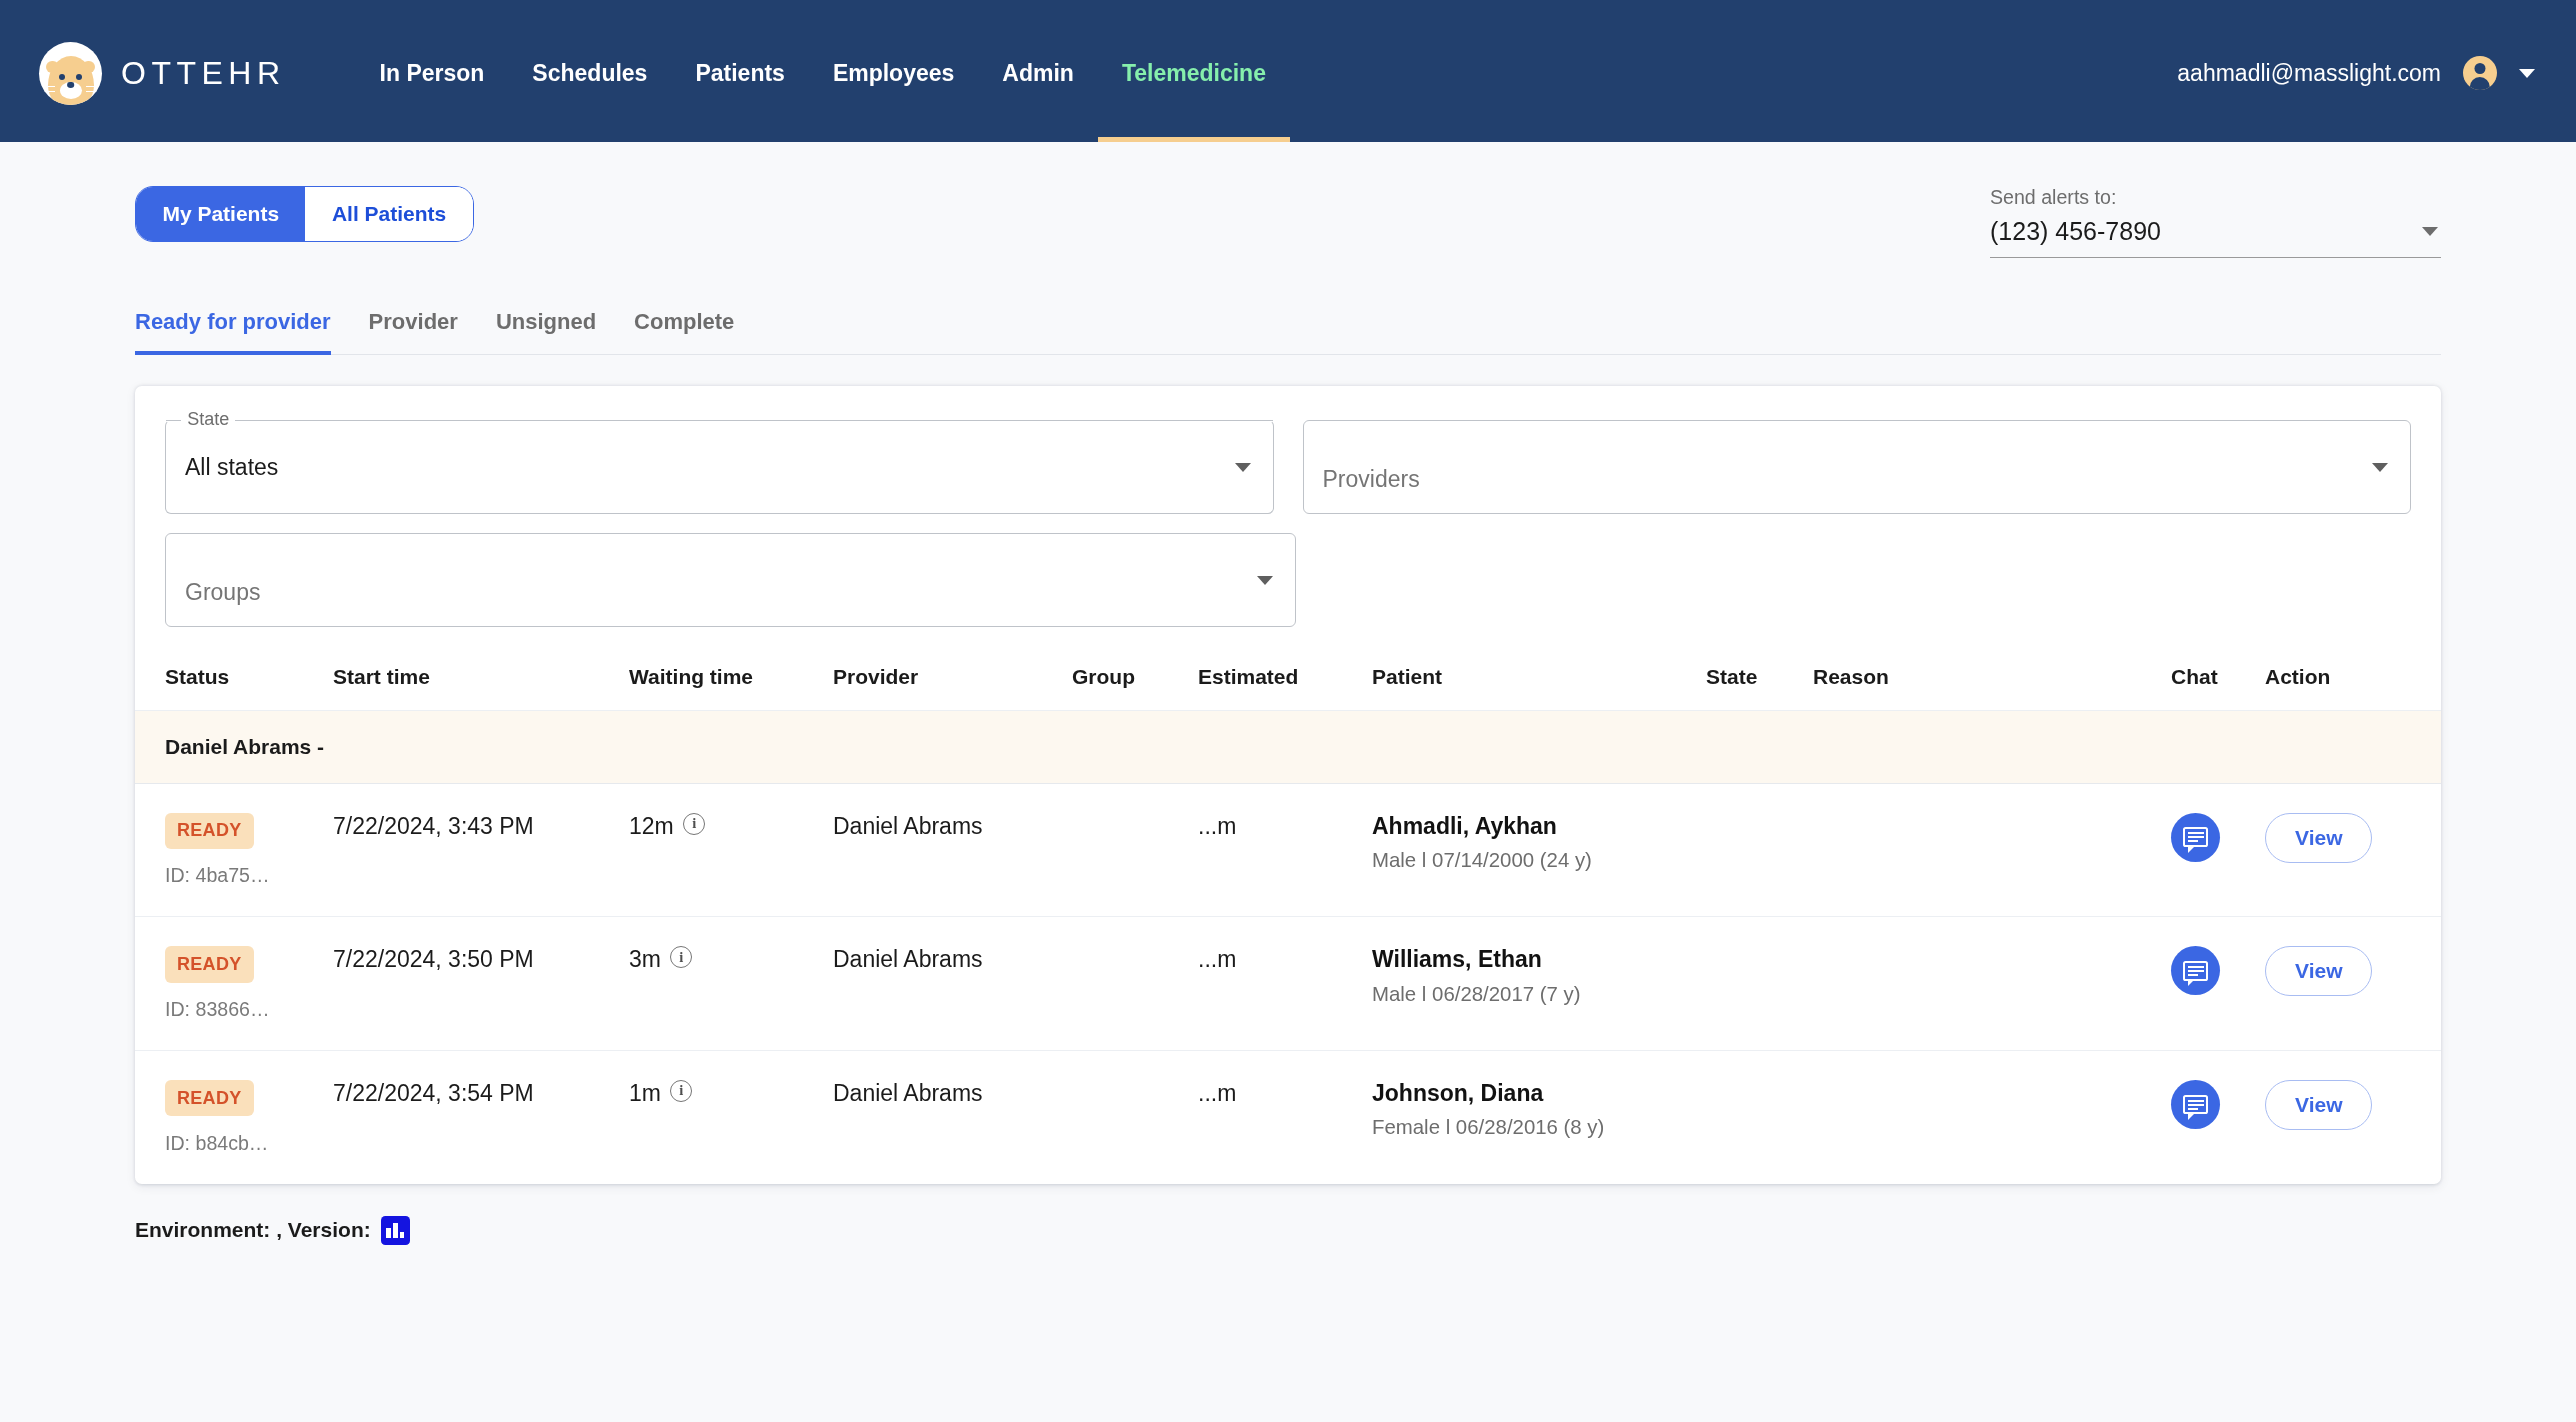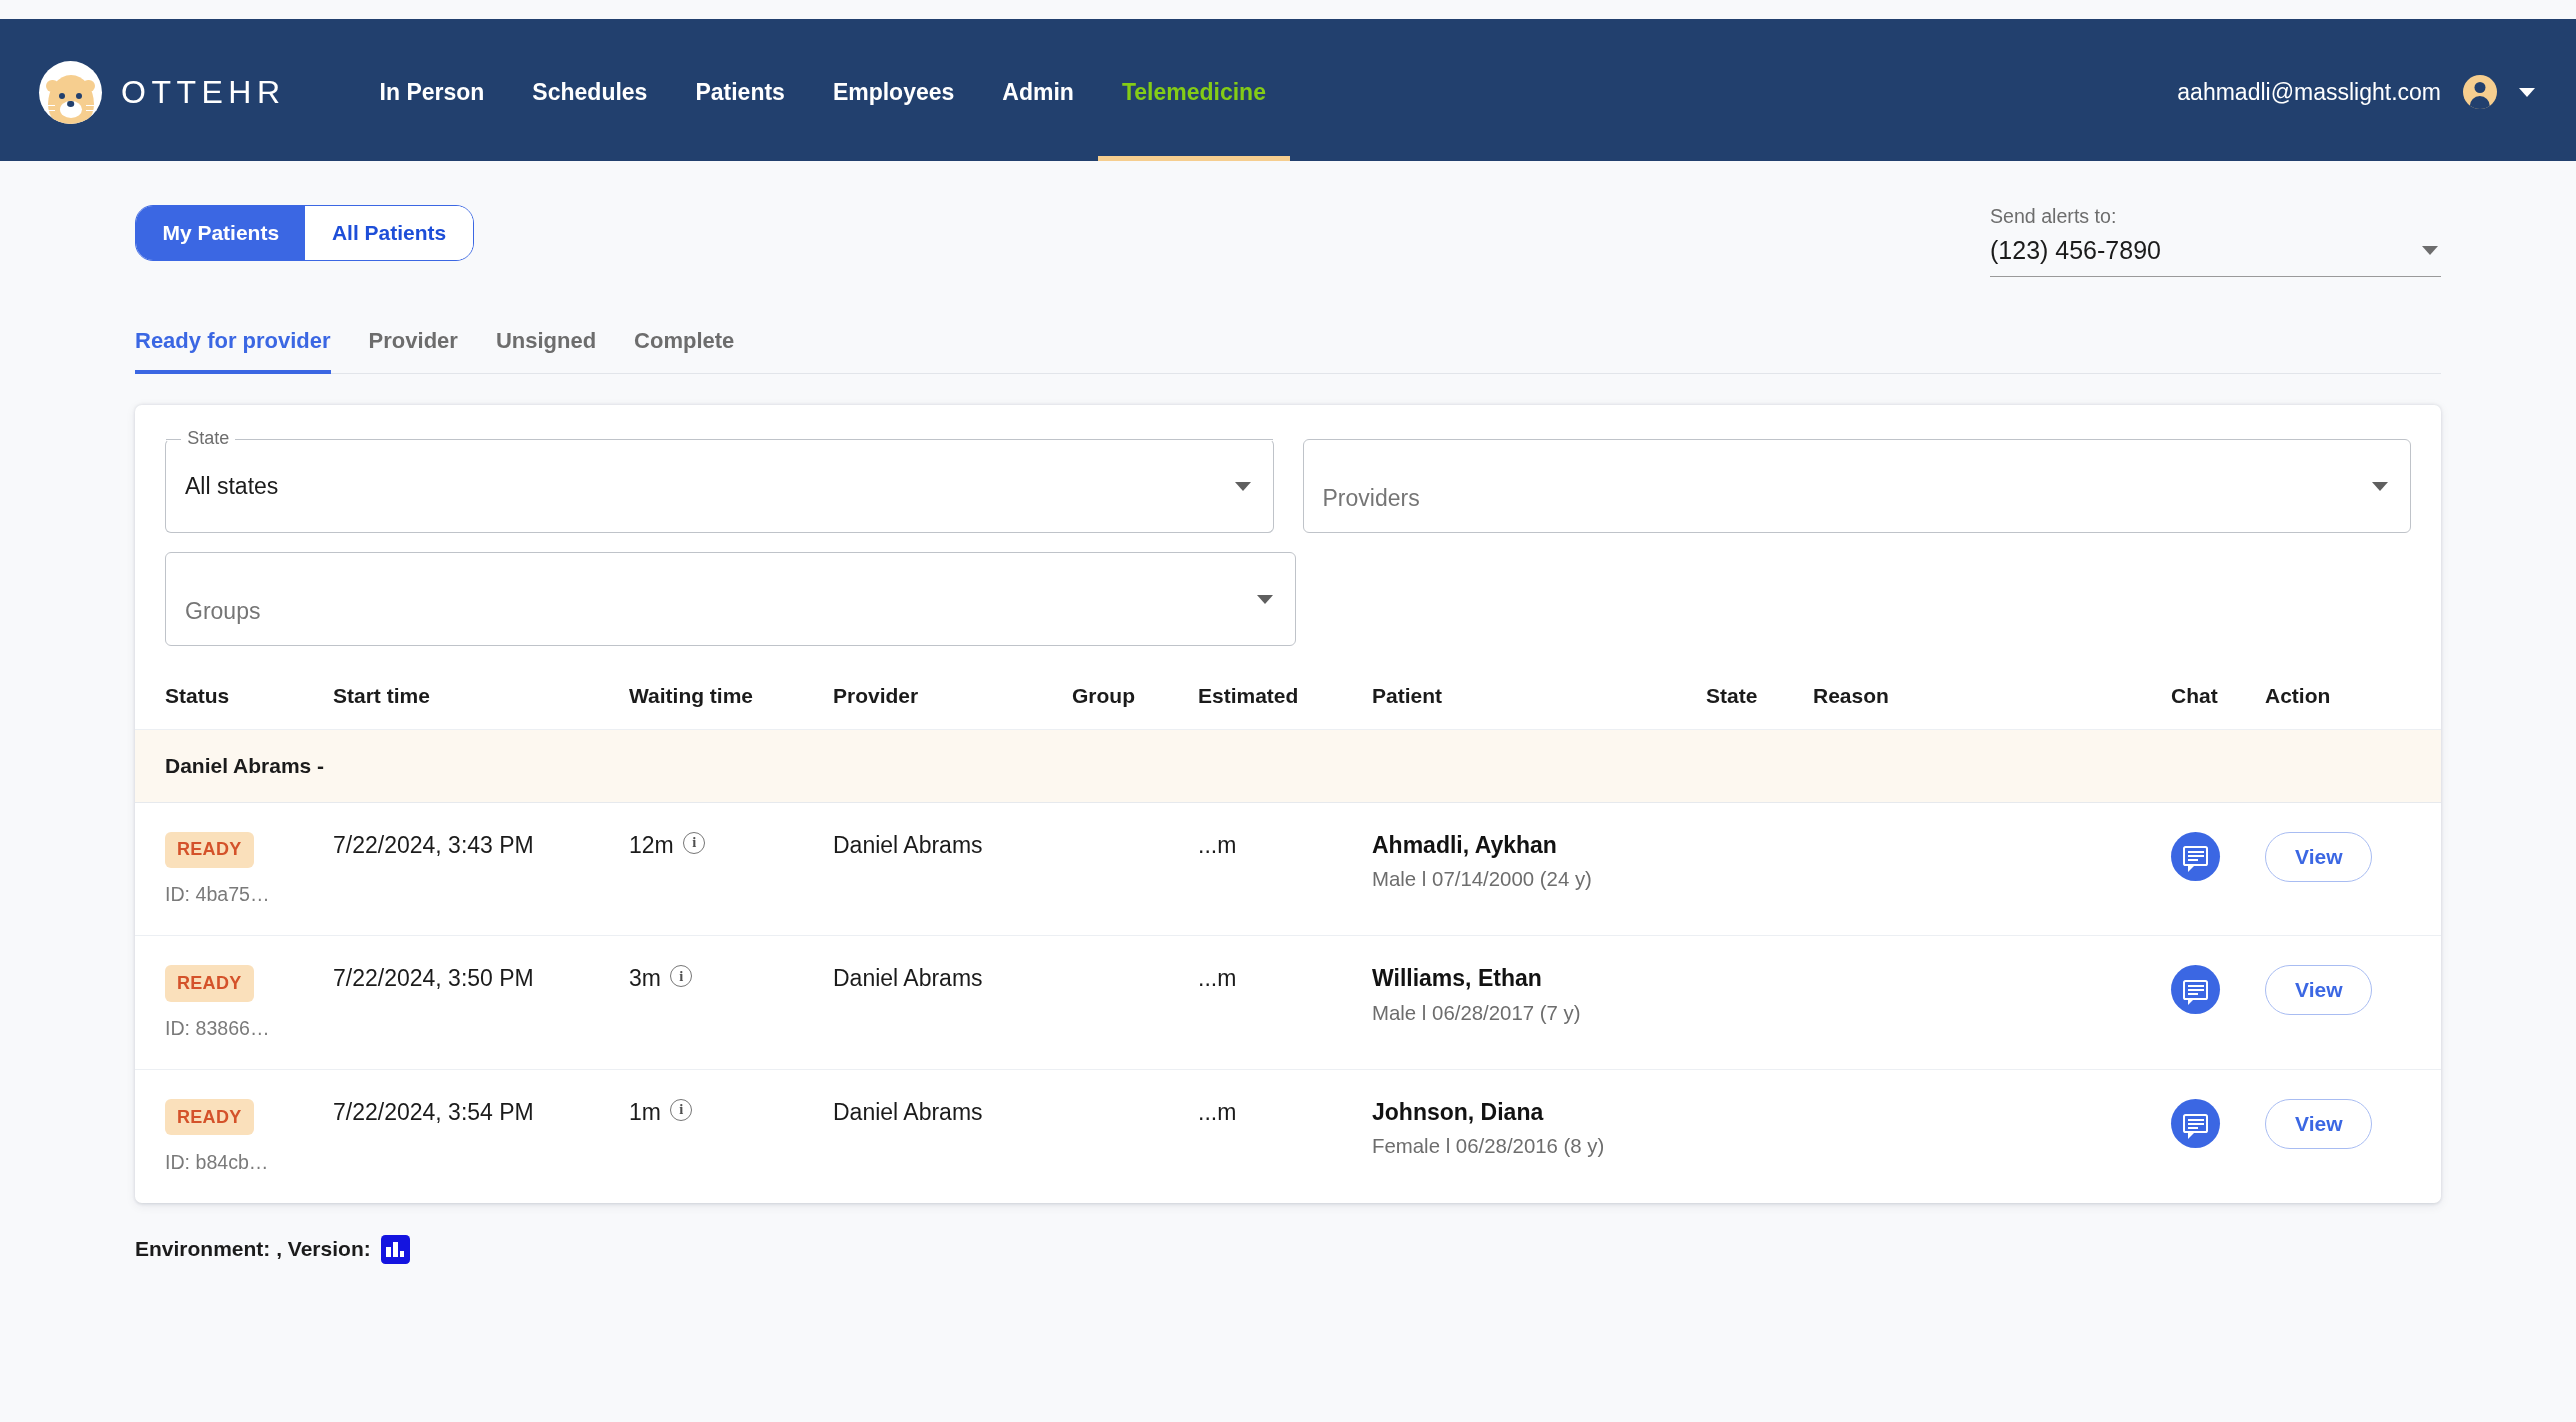--- a/index.html
+++ b/index.html
@@ -11,21 +11,20 @@
   }
 
   
   .topnav {
     height: 142px;
     background: #22406E;
     display: flex;
     align-items: center;
     padding: 4px 41px 0 39px;
     position: relative;
-    margin-top: 19px;
   }
   .brand { display: flex; align-items: center; gap: 19px; margin-right: 70px; }
   .logo-mark {
     width: 63px; height: 63px; border-radius: 50%;
     background: #ffffff; position: relative; overflow: hidden;
     flex: 0 0 auto;
   }
   .logo-mark .head {
     position: absolute; left: 50%; top: 14.5px; transform: translateX(-50%);
     width: 46px; height: 53px; background: #F6CE8F;
@@ -59,21 +58,21 @@
     color: #ffffff; font-size: 32px; font-weight: 400;
     letter-spacing: 5.5px; white-space: nowrap;
   }
   .navlinks { display: flex; align-items: center; gap: 0; height: 100%; }
   .navlink {
     color: #ffffff; font-size: 23px; font-weight: 700;
     padding: 0 24px; height: 100%;
     display: flex; align-items: center; white-space: nowrap;
     cursor: pointer; position: relative;
   }
-  .navlink.active { color: #84cc16; }
+  .navlink.active { color: #86efac; }
   .navlink.active::after {
     content: ""; position: absolute; left: 0; right: 0; bottom: 0;
     height: 5.1px; background: #F6CE8F;
   }
   .nav-right {
     margin-left: auto; display: flex; align-items: center; gap: 22px;
   }
   .user-email { color: #ffffff; font-size: 23px; white-space: nowrap; }
   .avatar {
     width: 34px; height: 34px; border-radius: 50%; background: #F6CE8F;

